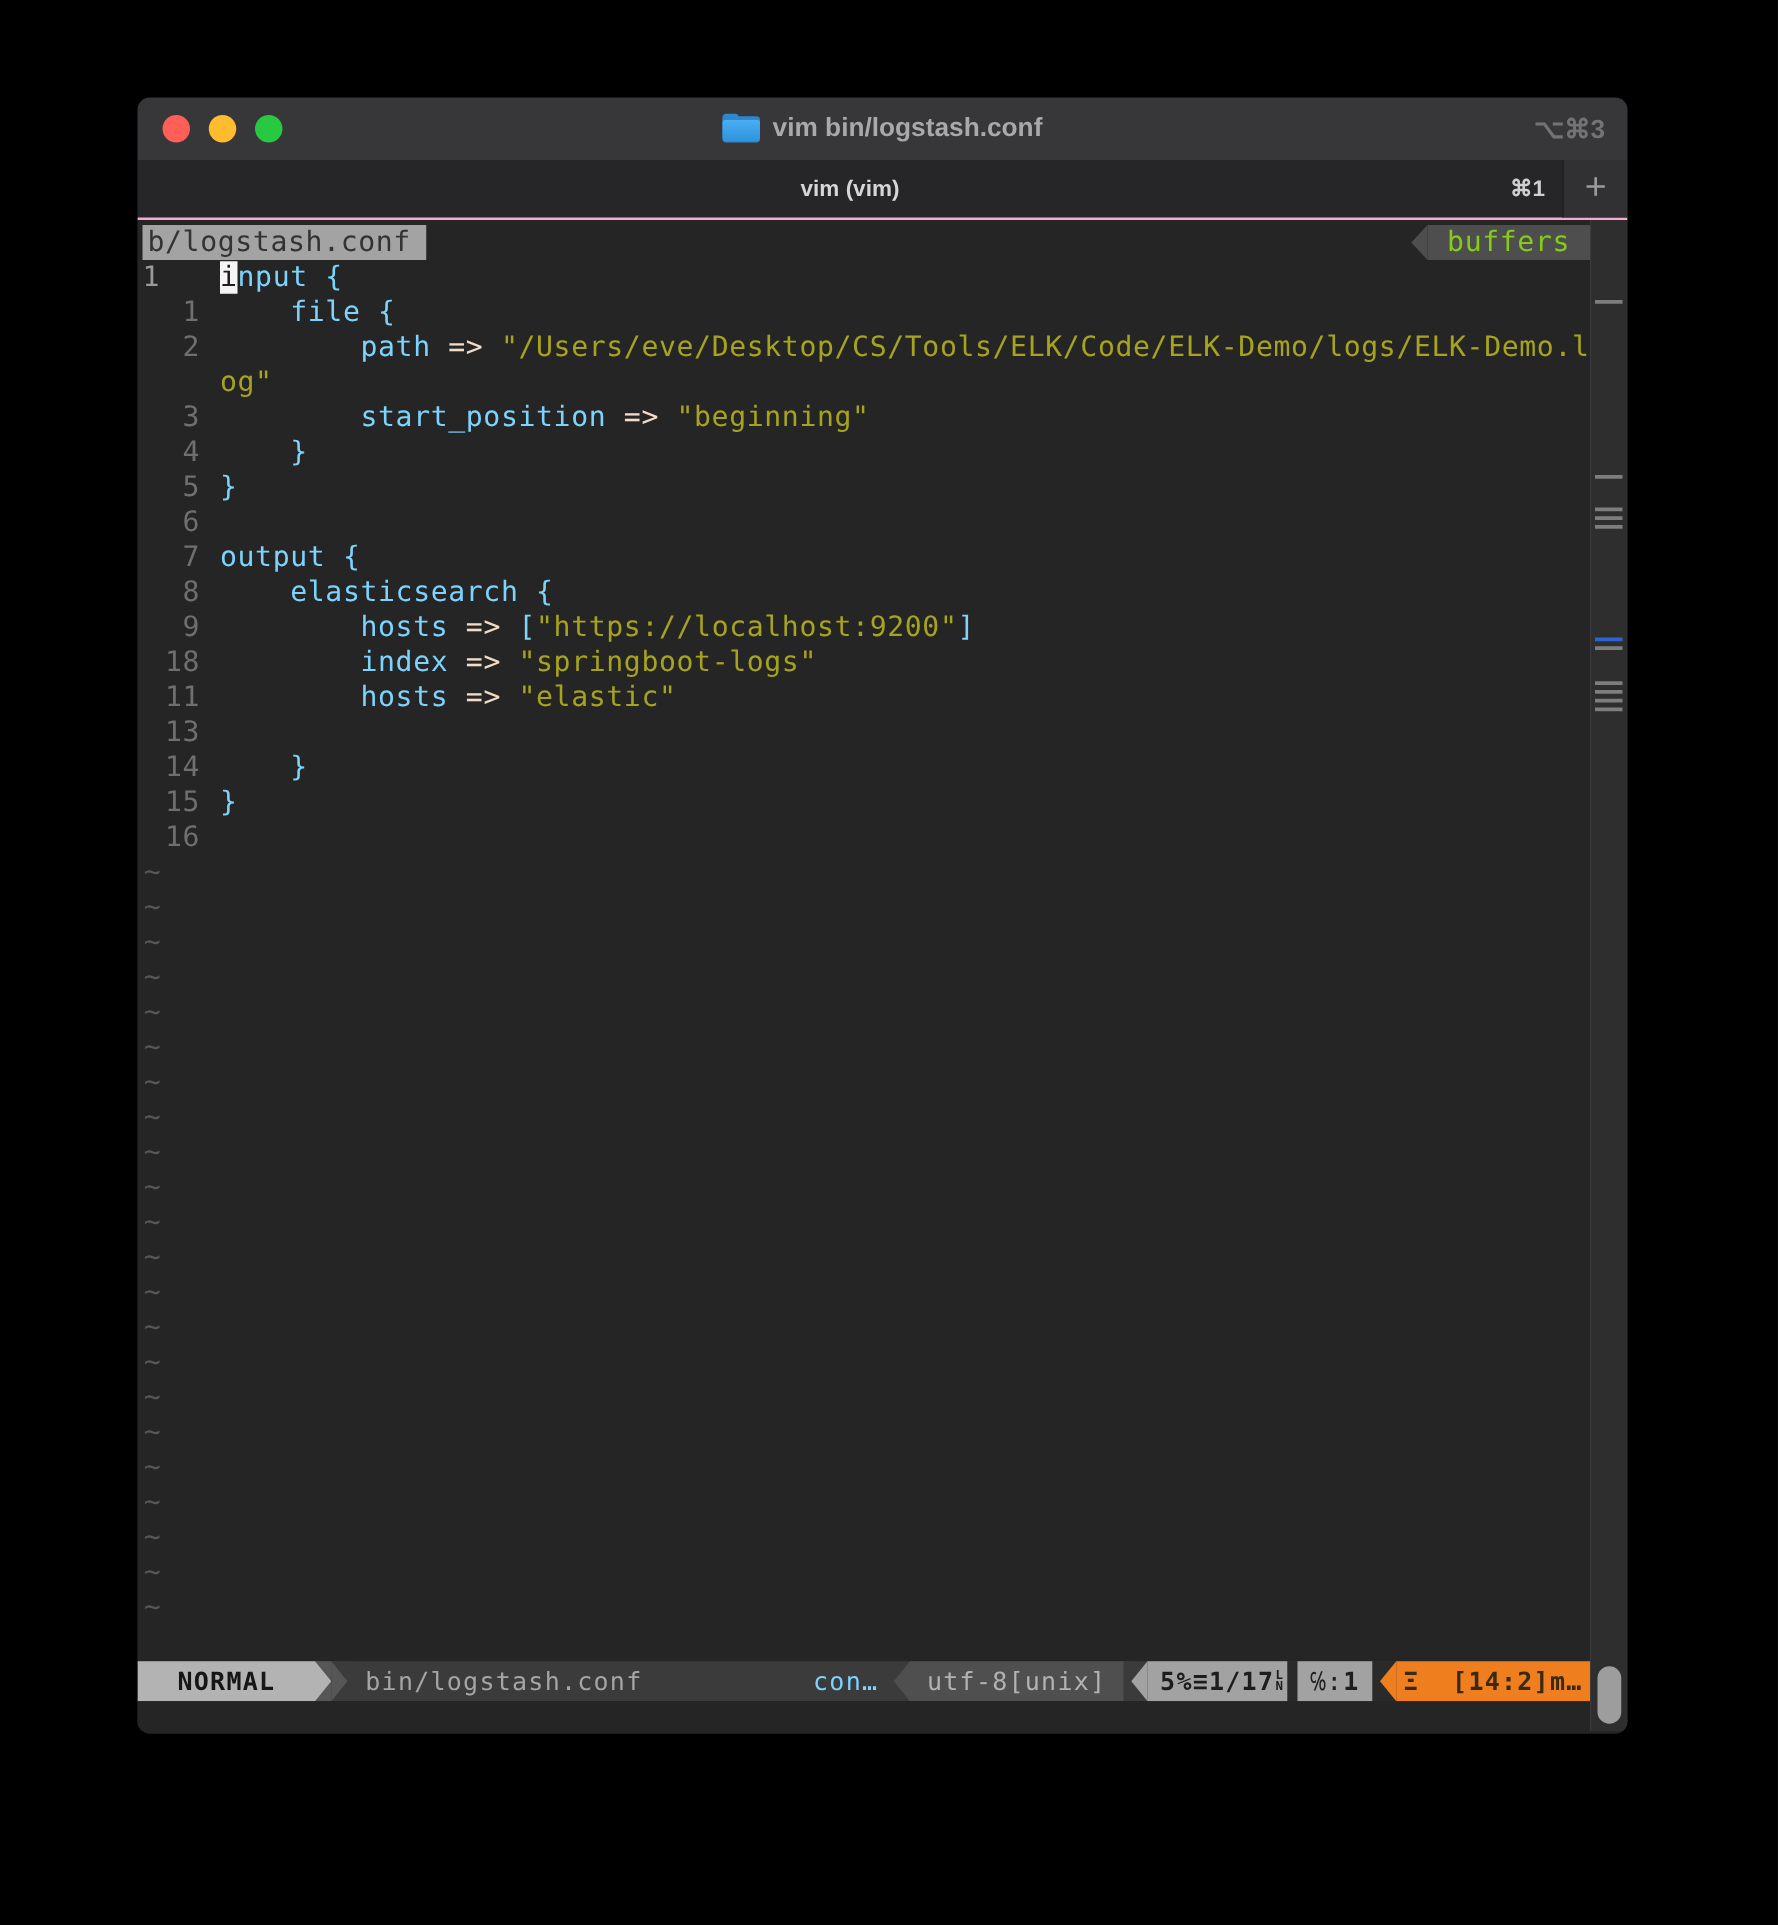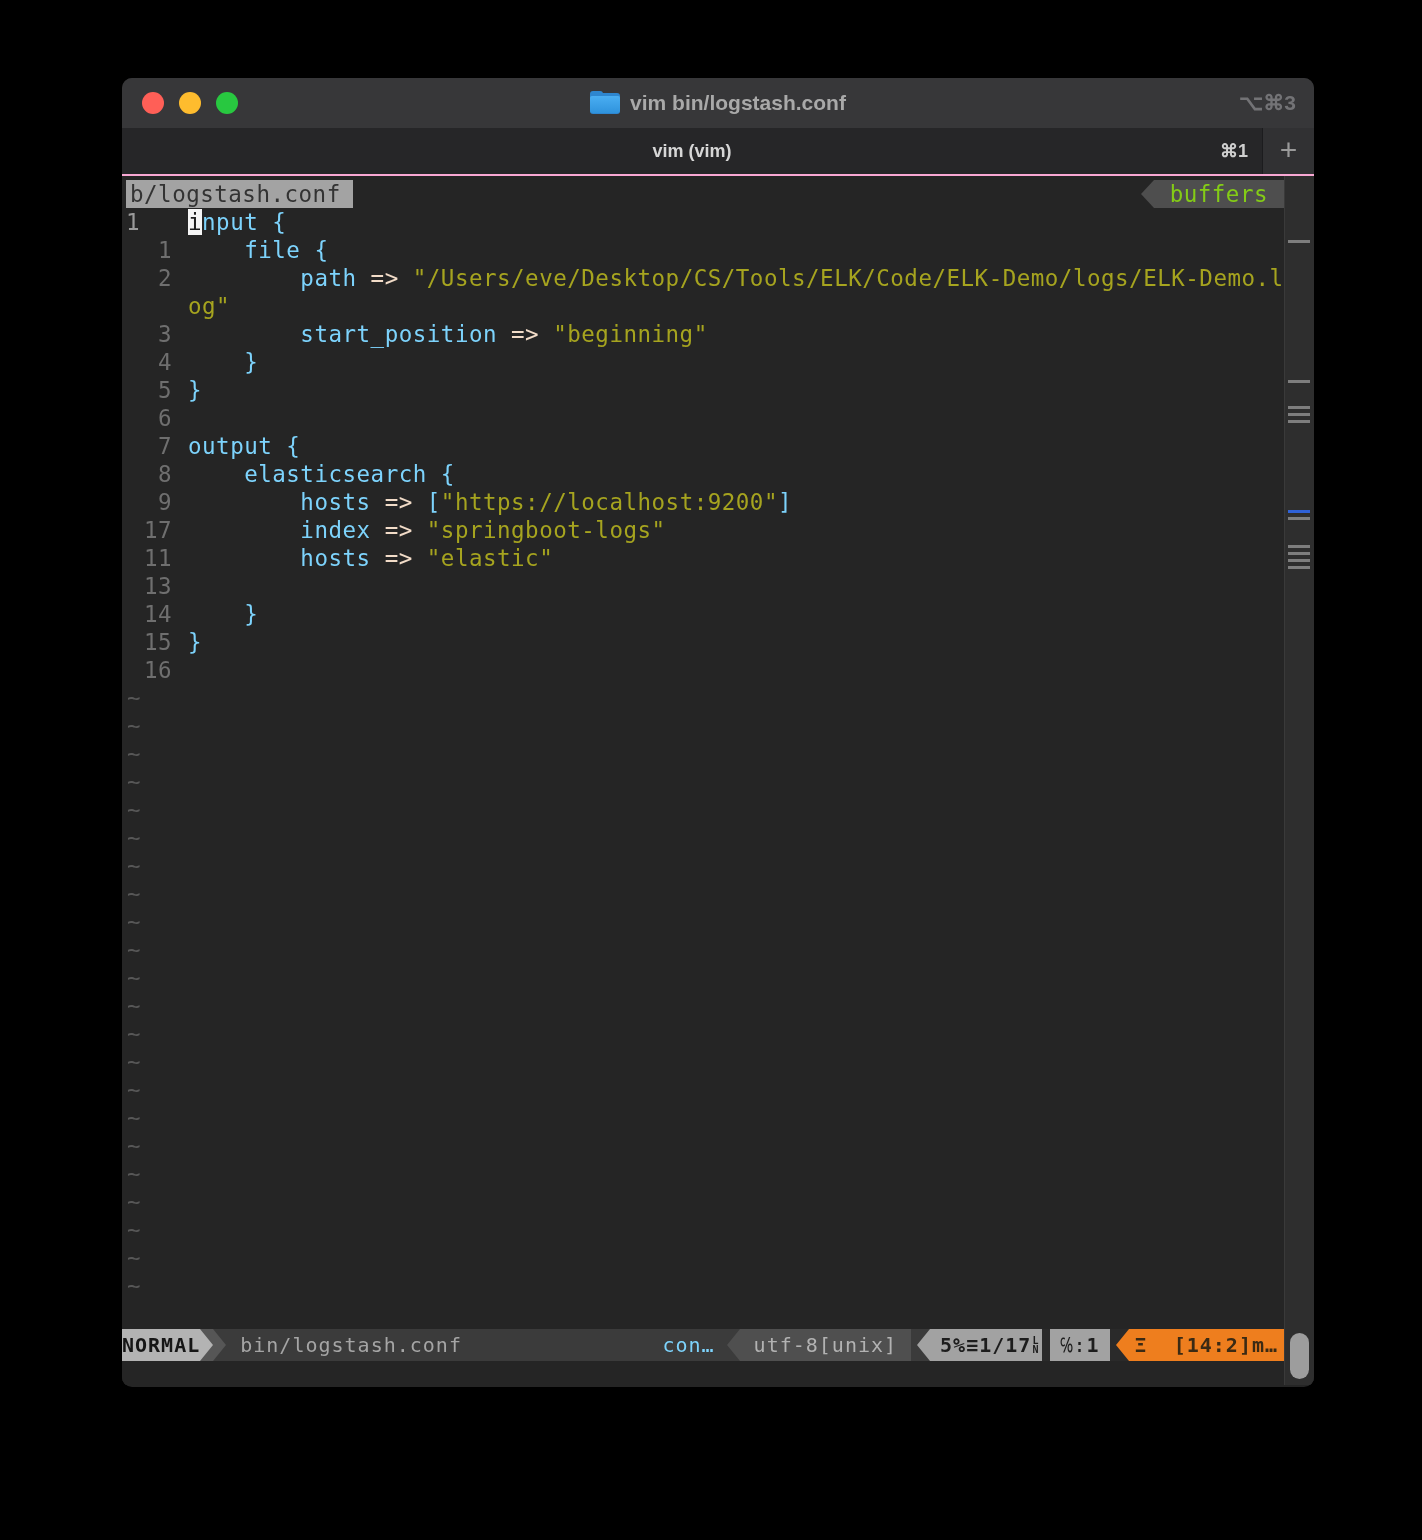--- a/index.html
+++ b/index.html
@@ -1,19 +1,19 @@
 <!DOCTYPE html>
 <html><head>
 <meta charset="utf-8">
 <style>
   html,body{margin:0;padding:0;background:#000;width:1422px;height:1540px;position:relative;
     font-family:"Liberation Sans",sans-serif;}
   *{box-sizing:border-box;}
 
-  .window{position:absolute;left:122px;top:78px;width:1192px;height:1309px;
+  .window{position:absolute;left:110px;top:78px;width:1192px;height:1309px;
     border-radius:10px;overflow:hidden;background:#252525;box-shadow:0 20px 60px rgba(0,0,0,.7);}
 
   
   .titlebar{height:50px;background:#373739;position:relative;display:flex;align-items:center;}
   .lights{display:flex;gap:15px;padding-left:20px;}
   .light{width:22px;height:22px;border-radius:50%;}
   .light.red{background:#ff5f57;}
   .light.yellow{background:#febc2e;}
   .light.green{background:#28c840;}
   .title-center{position:absolute;left:0;right:0;top:0;bottom:0;display:flex;align-items:center;justify-content:center;gap:10px;pointer-events:none;}
@@ -58,21 +58,21 @@
 
   
   .scrollstrip{position:absolute;top:0;right:0;bottom:0;width:30px;background:#2e2e2e;border-left:1px solid #3a3a3a;}
   .mark{position:absolute;left:3px;right:4px;height:3px;background:#7e7e7e;}
   .mark.blue{background:#2f62d8;}
   .thumb{position:absolute;bottom:6px;left:5px;width:19px;height:46px;border-radius:10px;background:#9d9d9d;}
 
   
   .statusbar{height:32px;margin-right:30px;background:#3b3b3b;display:flex;align-items:stretch;
     font-size:20px;letter-spacing:1px;line-height:32px;}
-  .s-mode{background:#b3b3b3;color:#161616;font-weight:bold;padding:0 0;}
+  .s-mode{background:#b3b3b3;color:#161616;font-weight:bold;padding:0 32px;}
   .tri{width:0;height:0;border-top:16px solid transparent;border-bottom:16px solid transparent;flex:none;}
   .tri-a{border-left:13px solid #b3b3b3;background:#565656;}
   .tri-b{border-left:13px solid #565656;background:#3b3b3b;}
   .s-file{color:#a5a5a5;padding-left:14px;}
   .sb-spacer{flex:1;}
   .s-ft{color:#7dd3fc;padding-right:12px;}
   .tri-enc{border-right:13px solid #4f4f4f;}
   .s-enc{background:#4f4f4f;color:#b2b2b2;padding:0 14px;}
   .tri-pos{border-right:13px solid #a2a2a2;}
   .s-pos{background:#a2a2a2;color:#1d1d1d;font-weight:bold;padding:0 4px 0 10px;display:flex;align-items:center;}
@@ -166,21 +166,21 @@
           </div>
           <div class="row">
             <span class="gutter">8</span>
             <span class="codeline"><span class="t-code">    elasticsearch {</span></span>
           </div>
           <div class="row">
             <span class="gutter">9</span>
             <span class="codeline"><span class="t-code">        hosts </span><span class="t-op">=&gt; </span><span class="t-code">[</span><span class="t-str">"https://localhost:9200"</span><span class="t-code">]</span></span>
           </div>
           <div class="row">
-            <span class="gutter">17</span>
+            <span class="gutter">18</span>
             <span class="codeline"><span class="t-code">        index </span><span class="t-op">=&gt; </span><span class="t-str">"springboot-logs"</span></span>
           </div>
           <div class="row">
             <span class="gutter">11</span>
             <span class="codeline"><span class="t-code">        hosts </span><span class="t-op">=&gt; </span><span class="t-str">"elastic"</span></span>
           </div>
           <div class="row">
             <span class="gutter">13</span>
           </div>
           <div class="row">

